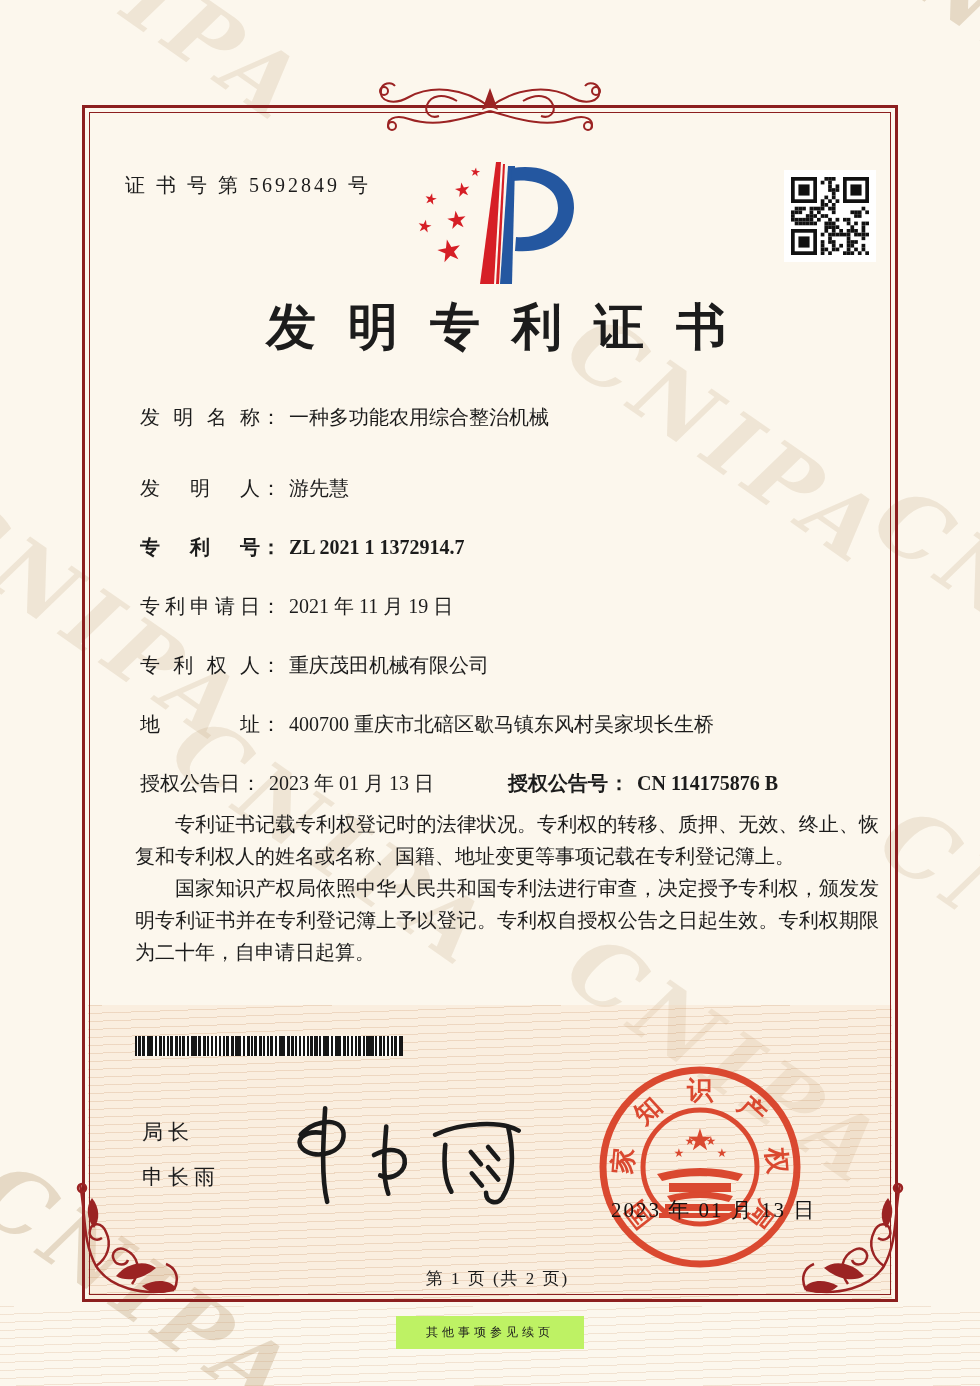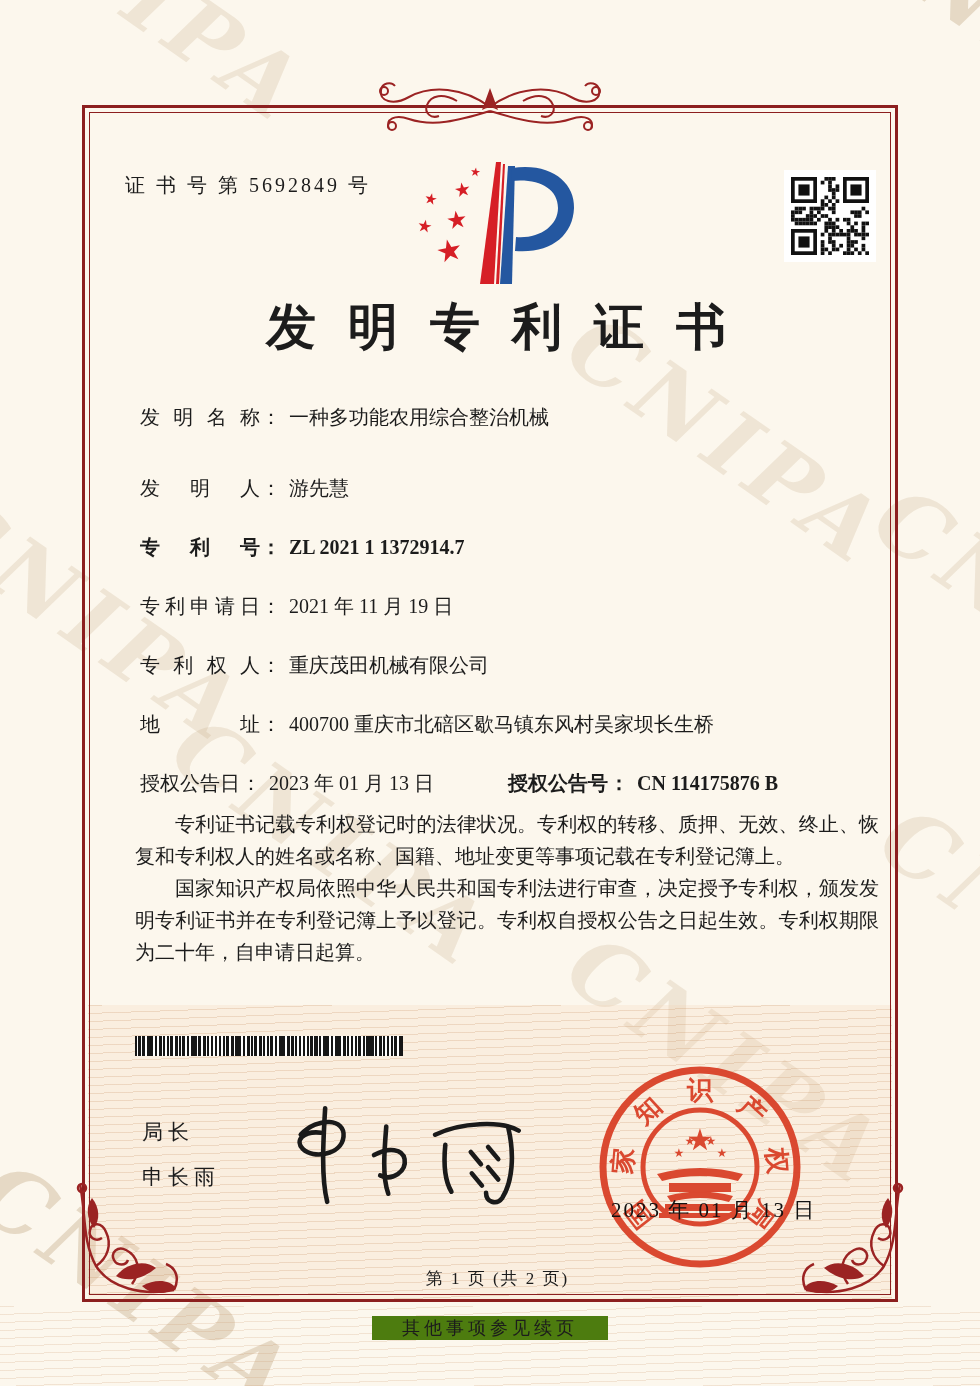--- a/index.html
+++ b/index.html
@@ -48,22 +48,22 @@
         repeating-linear-gradient(90deg,#161616 0 1px,rgba(0,0,0,0) 1px 7px),
         repeating-linear-gradient(90deg,rgba(0,0,0,0) 0 3px,#161616 3px 5px,rgba(0,0,0,0) 5px 11px);}
   .director{position:absolute;left:142px;top:1110px;font-size:21px;letter-spacing:5px;z-index:2;}
   .director span{display:block;line-height:45px;}
   .signature{position:absolute;left:272px;top:1096px;width:255px;height:112px;z-index:2;}
   .seal{position:absolute;left:595px;top:1062px;width:210px;height:210px;z-index:3;opacity:.94;}
   .seal svg{position:absolute;left:0;top:0;}
   .seal-date{position:absolute;left:611px;top:1196px;font-size:21px;letter-spacing:2px;color:#111;z-index:4;}
   .page-info{position:absolute;left:0;right:16px;top:1267px;text-align:center;font-size:17px;
       letter-spacing:2px;z-index:2;padding-left:31px;}
-  .footer-note{position:absolute;left:50%;transform:translateX(-50%);top:1316px;background:#4d7c0f;
-      padding:0 30px;font-size:18px;letter-spacing:4px;z-index:2;}
+  .footer-note{position:absolute;left:50%;transform:translateX(-50%);top:1316px;background:#bef264;
+      padding:8px 30px;font-size:12px;letter-spacing:4px;z-index:2;}
 </style>
 </head>
 <body>
 
 <div class="page">
 
   <div class="wm" style="left:-35px;top:-55px;">CNIPA</div>
   <div class="wm" style="left:828px;top:-28px;color:rgba(180,150,105,.30);">CNIPA</div>
   <div class="wm" style="left:545px;top:388px;">CNIPA</div>
   <div class="wm" style="left:-95px;top:565px;">CNIPA</div>

